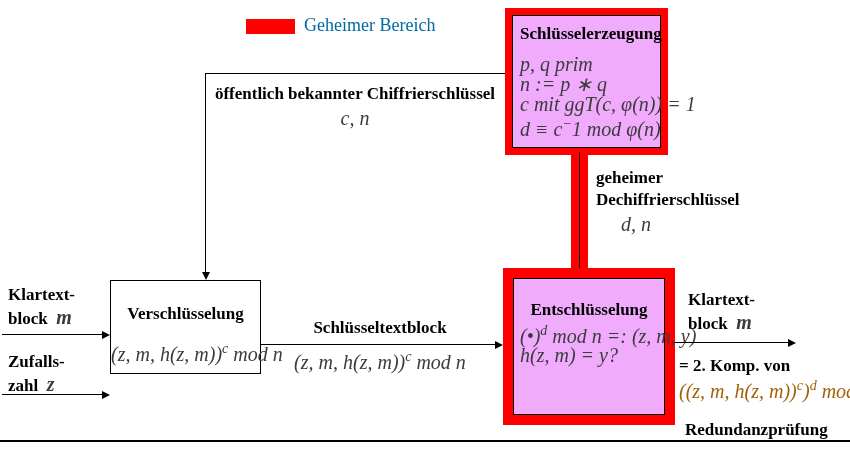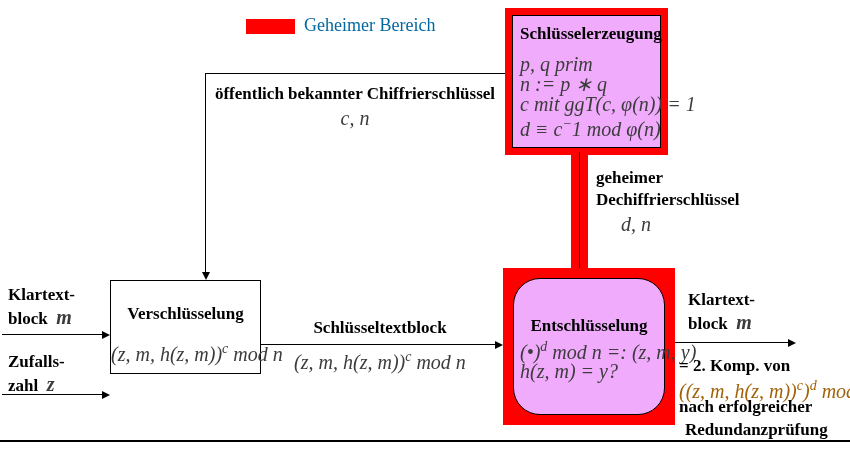--- a/index.html
+++ b/index.html
@@ -79,36 +79,35 @@
   <div class="abs arrow-right" style="left:102px;top:391px;"></div>
 
   <div class="abs hline" style="left:261px;top:344px;width:235px;"></div>
   <div class="abs arrow-right" style="left:495px;top:341px;"></div>
   <div class="abs center" style="left:265px;top:317px;width:230px;">
     <div class="bold-label">Schlüsseltextblock</div>
   </div>
   <div class="abs center math" style="left:265px;top:349px;width:230px;">(z, m, h(z, m))<sup>c</sup> mod n</div>
 
   <div class="abs redbox" style="left:503px;top:268px;width:172px;height:157px;border:10px solid #ff0000;">
-    <div class="inner" style="padding:20px 6px;border-radius:27px;">
+    <div class="inner" style="padding:4px 6px;">
       <div class="box-title" style="margin-top:16px;">Entschlüsselung</div>
       <div style="">
         <div class="math" style="line-height:19px;">(•)<sup>d</sup> mod n =: (z, m, y)</div>
         <div class="math" style="line-height:19px;">h(z, m) = y?</div>
       </div>
     </div>
   </div>
 
   <div class="abs" style="left:688px;top:289px;">
     <div class="bold-label">Klartext-</div>
     <div class="bold-label"><span>block</span>&nbsp;&nbsp;<span class="math">m</span></div>
   </div>
   <div class="abs hline" style="left:675px;top:342px;width:113px;"></div>
   <div class="abs arrow-right" style="left:788px;top:339px;"></div>
 
   <div class="abs bold-label" style="left:679px;top:355px;">= 2. Komp. von</div>
   <div class="abs math maroon" style="left:679px;top:378px;">((z, m, h(z, m))<sup>c</sup>)<sup>d</sup> mod n</div>
-  <div class="abs bold-label" style="left:679px;top:396px;">nach erfolgreicher</div>
   <div class="abs bold-label" style="left:685px;top:419px;">Redundanzprüfung</div>
 
   <div class="abs hline" style="left:0px;top:440px;width:850px;height:2px;"></div>
 
 </div>
 
 </body></html>

